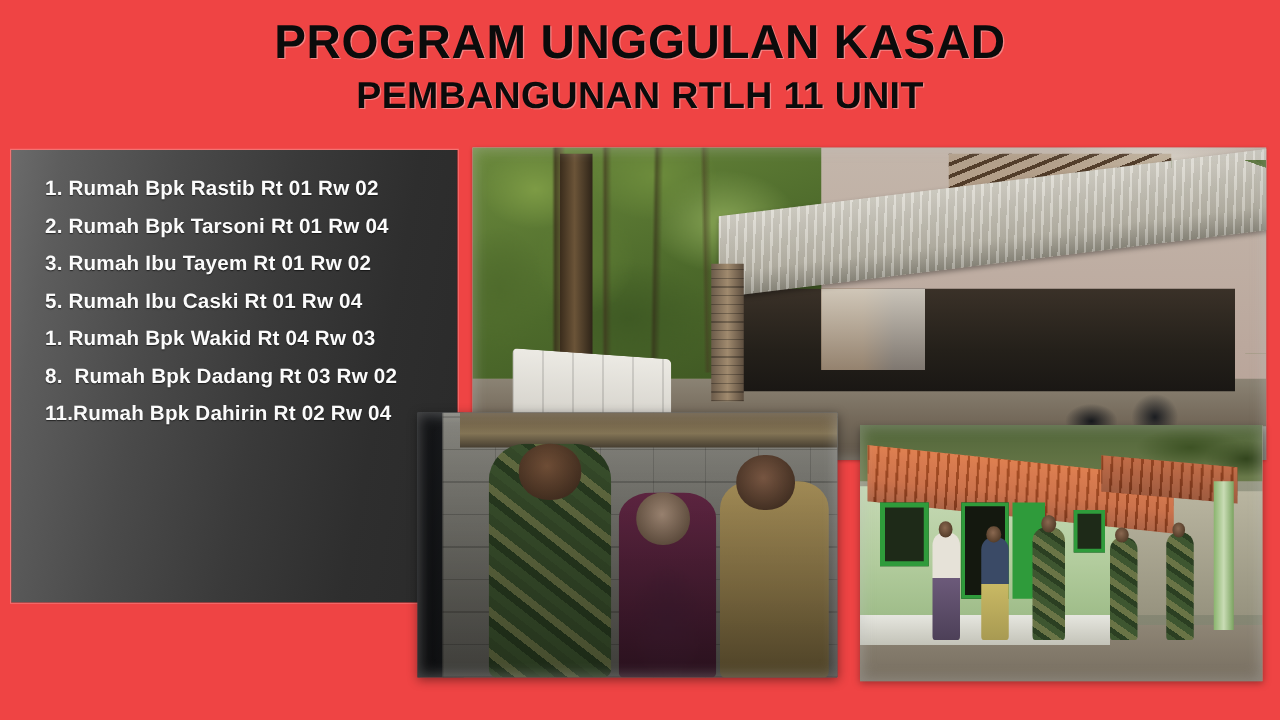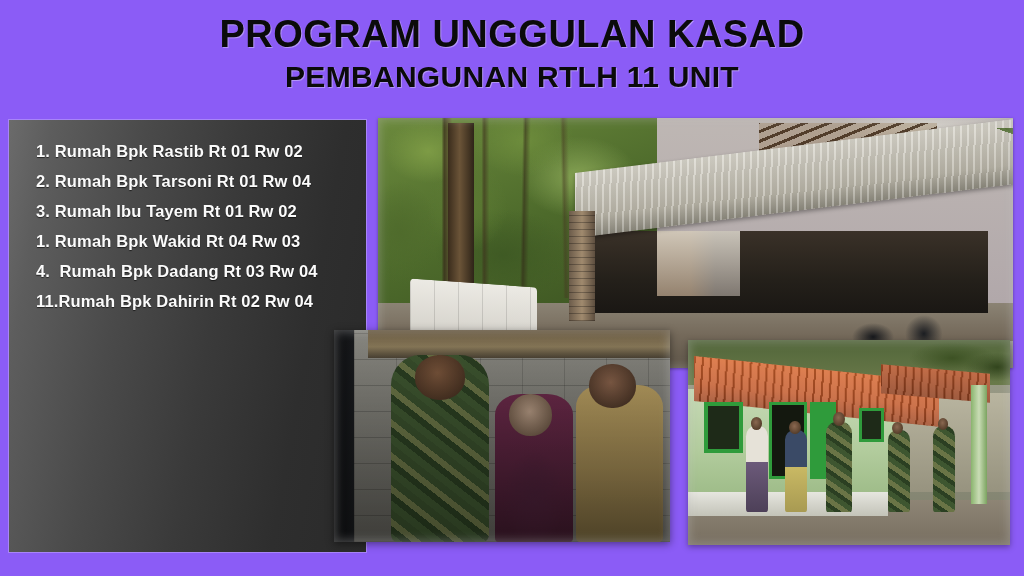--- a/index.html
+++ b/index.html
@@ -11,21 +11,21 @@
     height: 576px;
     overflow: hidden;
     background: #bebebe;
     font-family: "Liberation Sans", sans-serif;
     position: relative;
   }
 
   #slide {
     position: absolute;
     inset: 0;
-    background: #8b5cf6;
+    background: #ef4444;
     overflow: hidden;
   }
 
   
   .title-block {
     position: absolute;
     left: 0;
     top: 12px;
     width: 1024px;
     text-align: center;
@@ -49,21 +49,21 @@
     text-shadow: 1px 1px 0 rgba(255,255,255,0.35);
     white-space: nowrap;
   }
 
   
   .list-panel {
     position: absolute;
     left: 9px;
     top: 120px;
     width: 357px;
-    height: 432px;
+    height: 362px;
     background:
       linear-gradient(100deg,
         #6b6b6b 0%,
         #5d5d5d 10%,
         #4a4a4a 32%,
         #3a3a3a 55%,
         #2e2e2e 78%,
         #2a2a2a 100%);
     box-shadow: 0 0 0 1px rgba(255,255,255,0.25);
     z-index: 2;
@@ -406,22 +406,23 @@
   <div class="title-block">
     <div class="title-main">PROGRAM UNGGULAN KASAD</div>
     <div class="title-sub">PEMBANGUNAN RTLH 11 UNIT</div>
   </div>
 
   <div class="list-panel">
     <div class="list-inner">
       <div class="list-item">1. Rumah Bpk Rastib Rt 01 Rw 02</div>
       <div class="list-item">2. Rumah Bpk Tarsoni Rt 01 Rw 04</div>
       <div class="list-item">3. Rumah Ibu Tayem Rt 01 Rw 02</div>
+      <div class="list-item">5. Rumah Ibu Caski Rt 01 Rw 04</div>
       <div class="list-item">1. Rumah Bpk Wakid Rt 04 Rw 03</div>
-      <div class="list-item">4.  Rumah Bpk Dadang Rt 03 Rw 04</div>
+      <div class="list-item">8.  Rumah Bpk Dadang Rt 03 Rw 02</div>
       <div class="list-item">11.Rumah Bpk Dahirin Rt 02 Rw 04</div>
     </div>
   </div>
 
   <div class="photo" id="photo-house-before">
     <div class="ground"></div>
     <div class="foliage"></div>
     <div class="bamboo"></div>
     <div class="trunk"></div>
     <div class="beams"></div>

